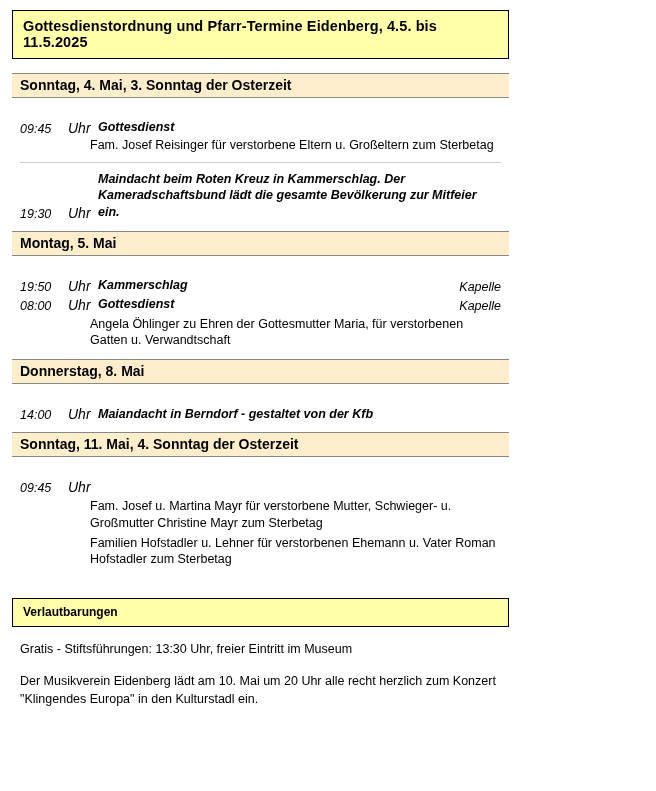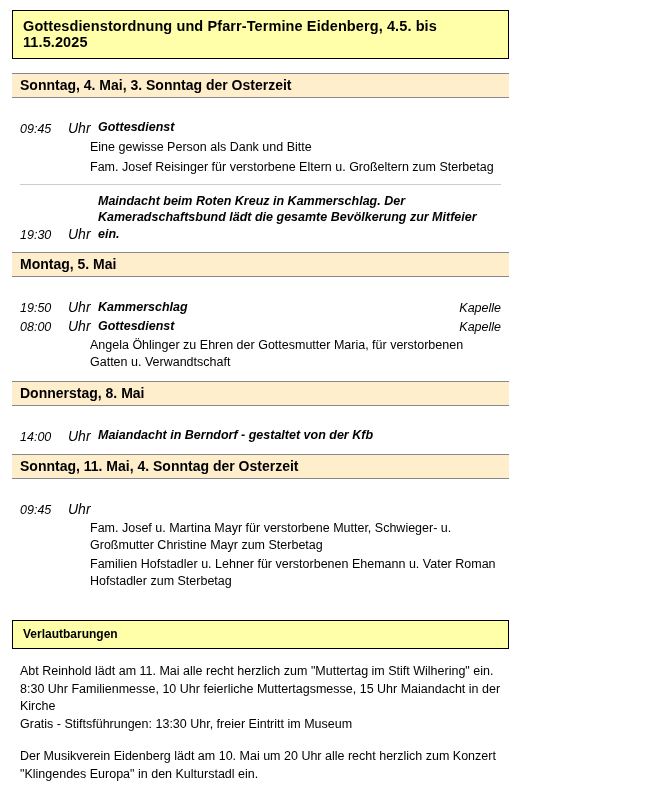--- a/index.html
+++ b/index.html
@@ -112,21 +112,20 @@
 
   <div class="title-banner">Gottesdienstordnung und Pfarr-Termine Eidenberg, 4.5. bis 11.5.2025</div>
 
   <div id="schedule">
       <div class="day-header first">Sonntag,  4. Mai,  3. Sonntag der Osterzeit</div>
       <div class="event">
         <div class="time">09:45</div>
         <div class="uhr">Uhr</div>
         <div class="main">Gottesdienst</div>
       </div>
-      <div class="detail">Eine gewisse Person als Dank und Bitte</div>
       <div class="detail tight">Fam. Josef Reisinger für verstorbene Eltern u. Großeltern zum Sterbetag</div>
       <div class="sep"></div>
       <div class="event">
         <div class="time">19:30</div>
         <div class="uhr">Uhr</div>
         <div class="main">Maindacht beim Roten Kreuz in Kammerschlag.  Der Kameradschaftsbund lädt die gesamte Bevölkerung zur Mitfeier ein.</div>
       </div>
       <div class="day-header">Montag,  5. Mai</div>
       <div class="event">
         <div class="time">19:50</div>
@@ -152,21 +151,20 @@
         <div class="time">09:45</div>
         <div class="uhr">Uhr</div>
       </div>
       <div class="detail">Fam. Josef u. Martina Mayr für verstorbene Mutter, Schwieger- u. Großmutter Christine Mayr zum Sterbetag</div>
       <div class="detail tight">Familien Hofstadler u. Lehner für verstorbenen Ehemann u. Vater Roman Hofstadler zum Sterbetag</div>
     </div>
 
   <div class="notice-banner">Verlautbarungen</div>
   <div id="notices">
       <div class="notice-block">
-        <p>Abt Reinhold lädt am 11. Mai alle recht herzlich zum "Muttertag im Stift Wilhering" ein. 8:30 Uhr Familienmesse, 10 Uhr feierliche Muttertagsmesse, 15 Uhr Maiandacht in der Kirche</p>
         <p>Gratis - Stiftsführungen: 13:30 Uhr, freier Eintritt im Museum</p>
       </div>
       <div class="notice-block">
         <p>Der Musikverein Eidenberg lädt am 10. Mai um 20 Uhr alle recht herzlich zum Konzert "Klingendes Europa" in den Kulturstadl ein.</p>
       </div>
     </div>
 
 </div>
 
 </body></html>

